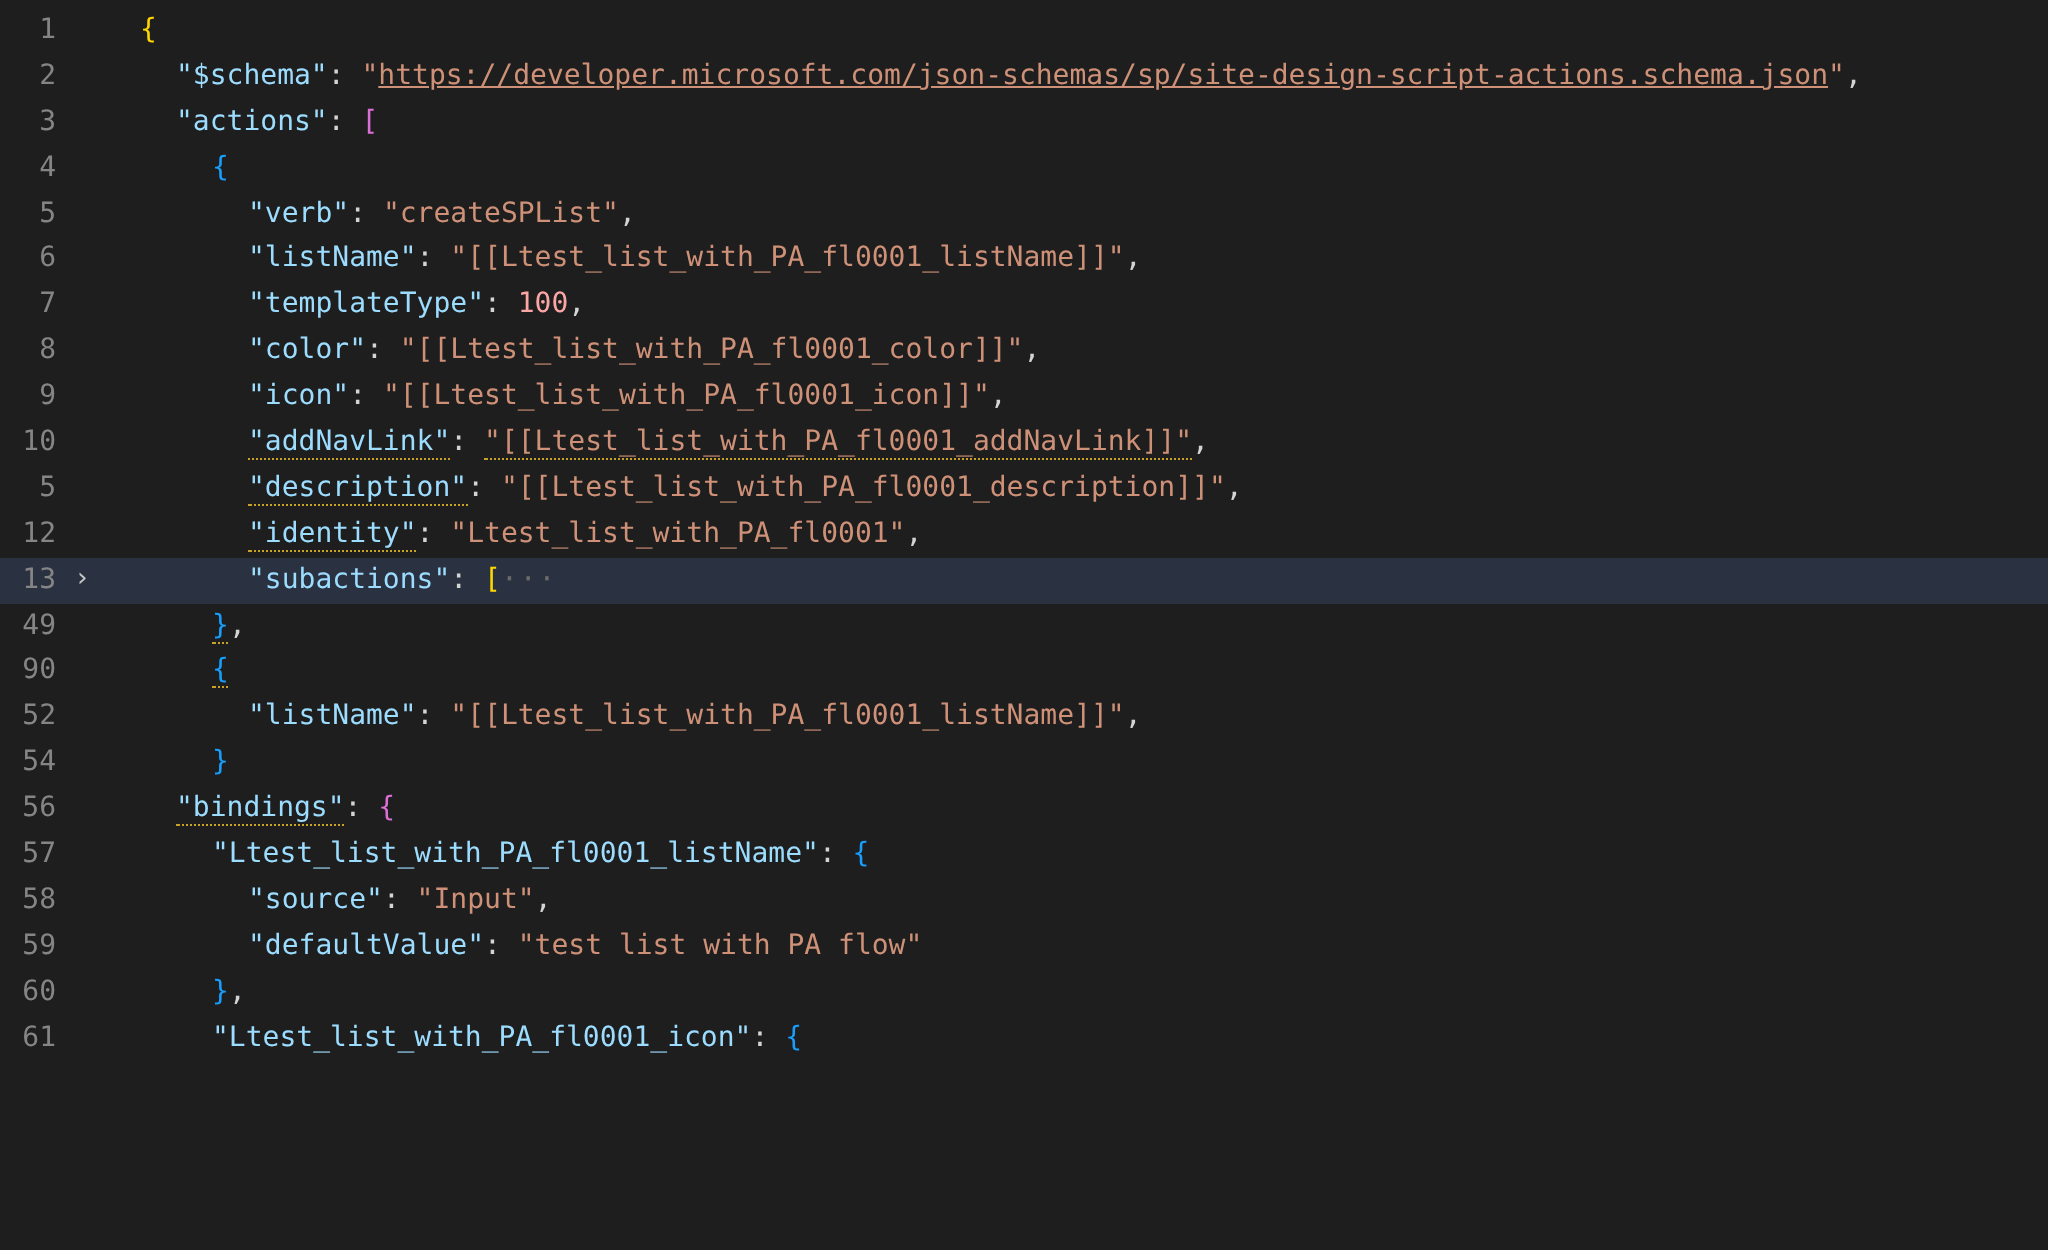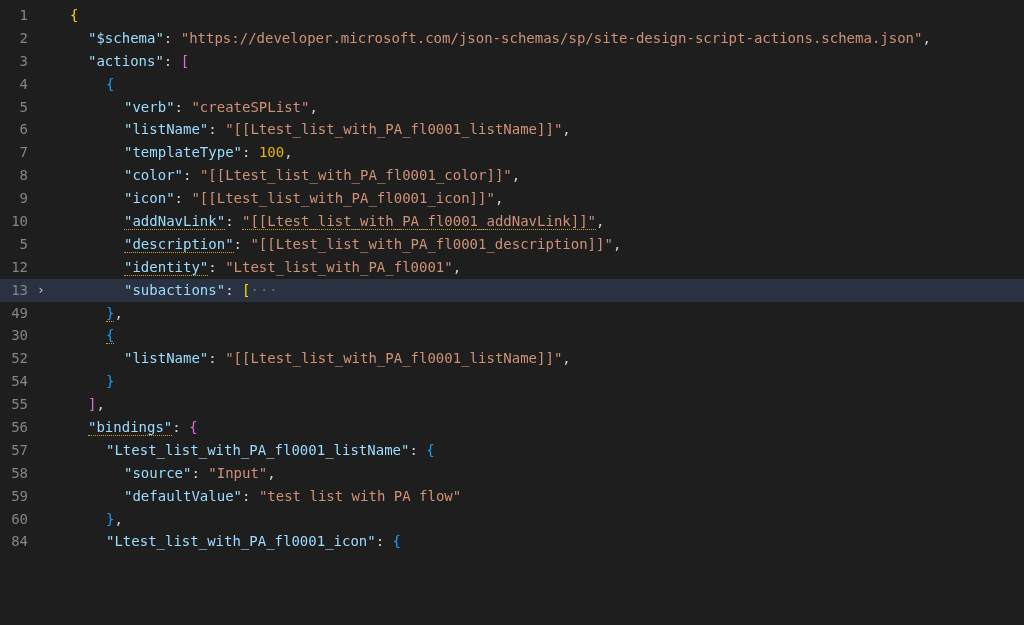--- a/index.html
+++ b/index.html
@@ -47,24 +47,25 @@
   }
   .content {
     white-space: pre;
     flex: 1;
   }
   .tok-brace  { color: #ffd700; }   
   .tok-bracket{ color: #da70d6; }   
   .tok-brace2 { color: #179fff; }   
   .tok-key    { color: #9cdcfe; }
   .tok-str    { color: #ce9178; }
-  .tok-num    { color: #eab308; }
+  .tok-num    { color: #fca5a5; }
   .tok-punct  { color: #d4d4d4; }
   .tok-collapsed { color: #6b6b6b; letter-spacing: 1px; }
   .uline {
+    text-decoration: underline;
     text-decoration-color: #ce9178;
   }
   .squig {
     border-bottom: 1px dotted #c9a227;
     padding-bottom: 0px;
   }
 </style>
 </head>
 <body>
 
@@ -133,38 +134,33 @@
       <div class="gutter">13</div>
       <div class="fold-col">›</div>
       <div class="content" style="padding-left: 72px;"><span class="tok-key">"subactions"</span><span class="tok-punct">: </span><span class="tok-brace">[</span><span class="tok-collapsed">···</span></div>
     </div>
     <div class="line">
       <div class="gutter">49</div>
       <div class="fold-col"></div>
       <div class="content" style="padding-left: 54px;"><span class="tok-brace2 squig">}</span><span class="tok-punct">,</span></div>
     </div>
     <div class="line">
-      <div class="gutter">30</div>
+      <div class="gutter">90</div>
       <div class="fold-col"></div>
       <div class="content" style="padding-left: 54px;"><span class="tok-brace2 squig">{</span></div>
     </div>
     <div class="line">
       <div class="gutter">52</div>
       <div class="fold-col"></div>
       <div class="content" style="padding-left: 72px;"><span class="tok-key">"listName"</span><span class="tok-punct">: </span><span class="tok-str">"[[Ltest_list_with_PA_fl0001_listName]]"</span><span class="tok-punct">,</span></div>
     </div>
     <div class="line">
       <div class="gutter">54</div>
       <div class="fold-col"></div>
       <div class="content" style="padding-left: 54px;"><span class="tok-brace2">}</span></div>
-    </div>
-    <div class="line">
-      <div class="gutter">55</div>
-      <div class="fold-col"></div>
-      <div class="content" style="padding-left: 36px;"><span class="tok-bracket">]</span><span class="tok-punct">,</span></div>
     </div>
     <div class="line">
       <div class="gutter">56</div>
       <div class="fold-col"></div>
       <div class="content" style="padding-left: 36px;"><span class="tok-key squig">"bindings"</span><span class="tok-punct">: </span><span class="tok-bracket">{</span></div>
     </div>
     <div class="line">
       <div class="gutter">57</div>
       <div class="fold-col"></div>
       <div class="content" style="padding-left: 54px;"><span class="tok-key">"Ltest_list_with_PA_fl0001_listName"</span><span class="tok-punct">: </span><span class="tok-brace2">{</span></div>
@@ -178,17 +174,17 @@
       <div class="gutter">59</div>
       <div class="fold-col"></div>
       <div class="content" style="padding-left: 72px;"><span class="tok-key">"defaultValue"</span><span class="tok-punct">: </span><span class="tok-str">"test list with PA flow"</span></div>
     </div>
     <div class="line">
       <div class="gutter">60</div>
       <div class="fold-col"></div>
       <div class="content" style="padding-left: 54px;"><span class="tok-brace2">}</span><span class="tok-punct">,</span></div>
     </div>
     <div class="line">
-      <div class="gutter">84</div>
+      <div class="gutter">61</div>
       <div class="fold-col"></div>
       <div class="content" style="padding-left: 54px;"><span class="tok-key">"Ltest_list_with_PA_fl0001_icon"</span><span class="tok-punct">: </span><span class="tok-brace2">{</span></div>
     </div>
   </div>
 
 </body></html>

